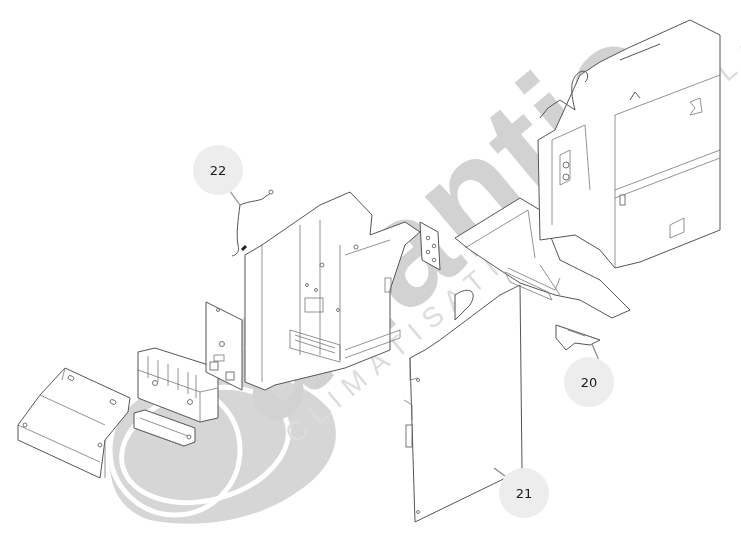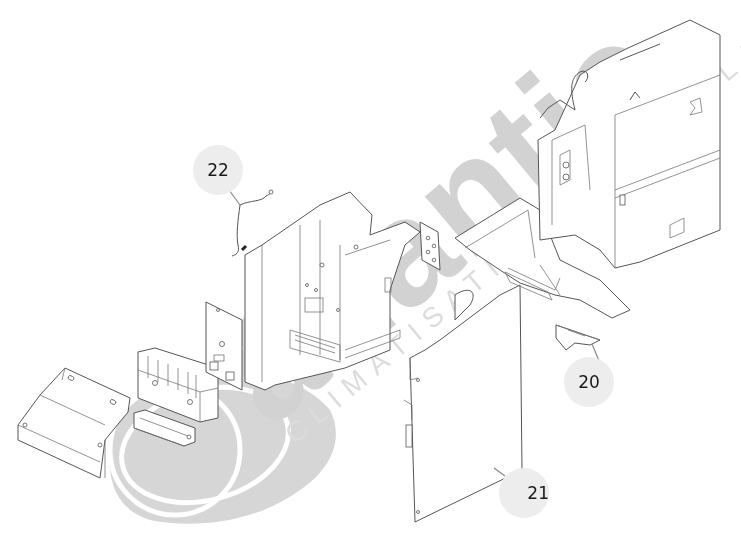--- a/index.html
+++ b/index.html
@@ -8,21 +8,21 @@
   #diagram { position:absolute; left:0; top:0; width:741px; height:552px; }
   .wm-word { font-family:"Liberation Sans", sans-serif; font-weight:bold; fill:#d2d2d2; }
   .wm-sub { font-family:"Liberation Sans", sans-serif; fill:#dcdcdc; letter-spacing:10px; }
   .part { fill:none; stroke:#555; stroke-width:1; stroke-linejoin:round; }
   .part-fill { fill:#ffffff; stroke:#555; stroke-width:1; stroke-linejoin:round; }
   .detail { fill:none; stroke:#777; stroke-width:0.8; }
   .hole { fill:#fff; stroke:#555; stroke-width:0.8; }
   .leader { stroke:#888; stroke-width:1.2; fill:none; }
   .callout { position:absolute; width:50px; height:50px; border-radius:50%;
              background:#ededed; display:flex; align-items:center; justify-content:center;
-             font-family:"DejaVu Sans", sans-serif; font-size:17px; color:#1a1a1a; cursor:pointer; }
+             font-family:"DejaVu Sans", sans-serif; font-size:13px; color:#1a1a1a; cursor:pointer; }
 </style>
 </head>
 <body>
 
 <svg id="diagram" viewBox="0 0 741 552" xmlns="http://www.w3.org/2000/svg">
 
   <g>
 
     <g>
       <path d="M110,470 C100,420 140,385 200,375 C250,368 300,375 330,410 C345,440 330,470 300,490 C260,520 200,530 150,520 C125,512 113,495 110,470 Z" fill="#d6d6d6"></path>
@@ -138,15 +138,15 @@
     <line class="leader" x1="505" y1="476" x2="494" y2="468"></line>
   </g>
 </svg>
 
 <div class="callout" style="left:193px; top:145px;">
   <span>22</span>
 </div>
 <div class="callout" style="left:564px; top:357px;">
   <span>20</span>
 </div>
-<div class="callout" style="left:499px; top:468px;justify-content:flex-end;">
+<div class="callout" style="left:499px; top:468px;">
   <span>21</span>
 </div>
 
 </body></html>

